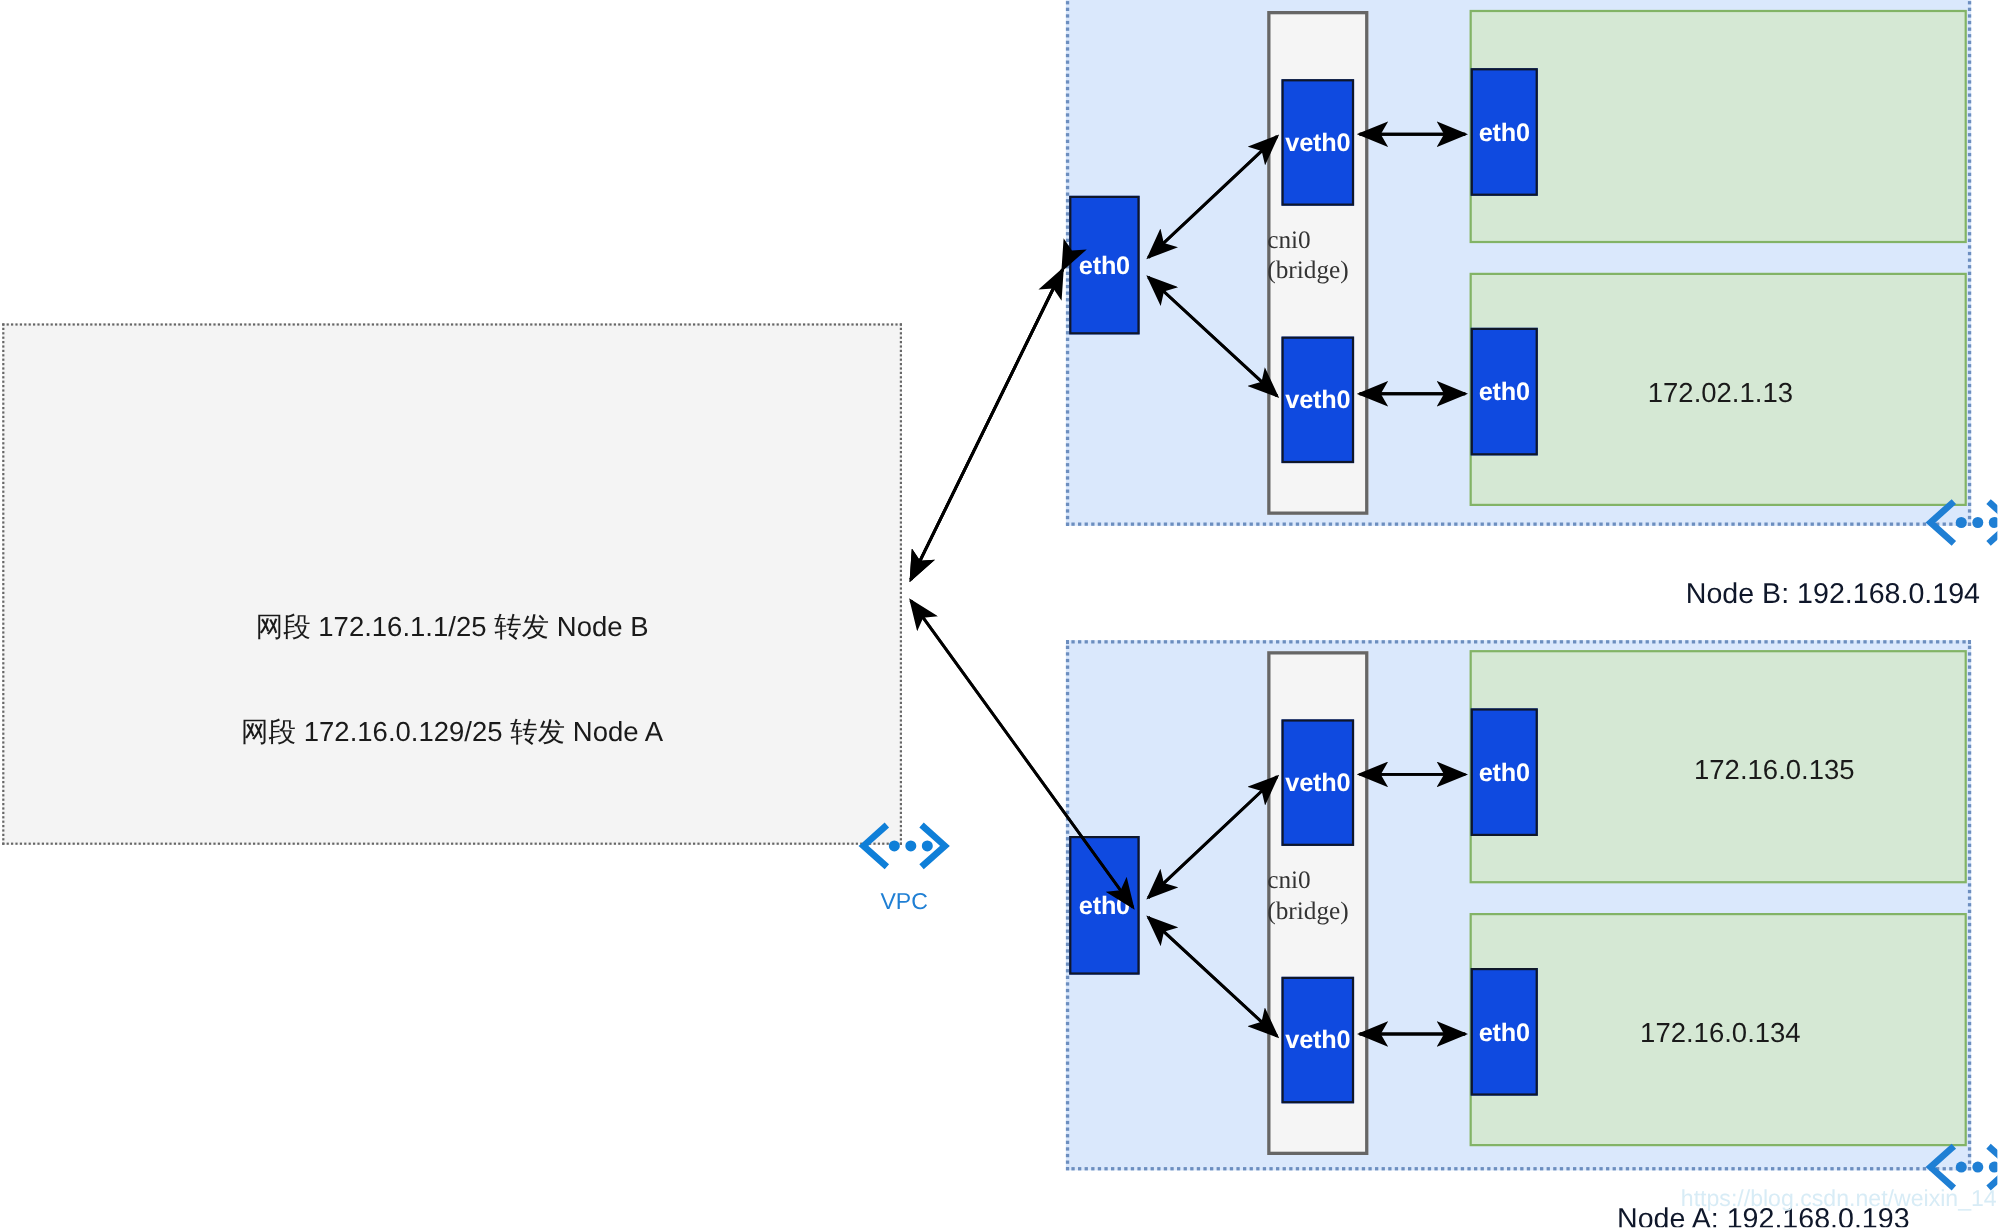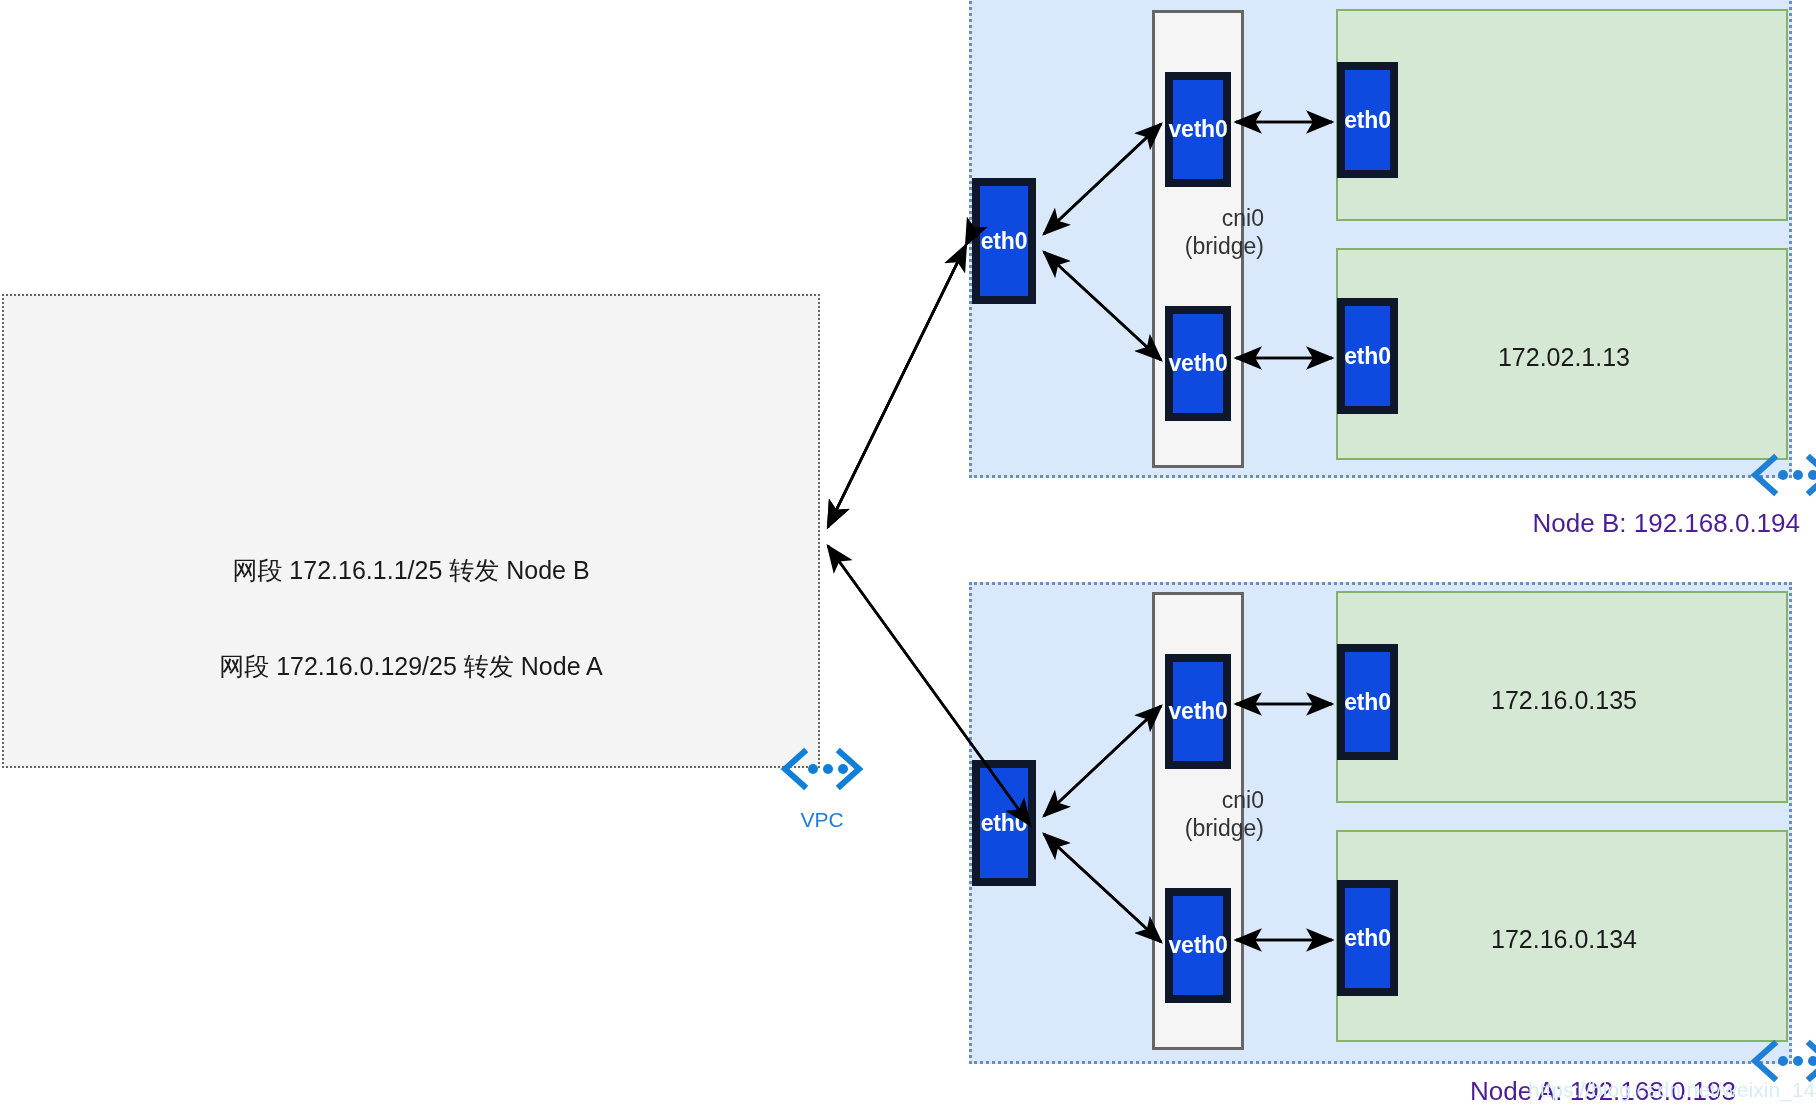--- a/index.html
+++ b/index.html
@@ -73,44 +73,46 @@
     position: absolute;
     width: 88px;
     height: 46px;
   }
   #node-b-icon { left: 1748px; top: 452px; }
   #node-a-icon { left: 1748px; top: 1038px; }
 
   .node-label {
     position: absolute;
     font-size: 26px;
-    color: #4c1d95;
+    color: #0f172a;
     white-space: nowrap;
     text-align: right;
+    margin-top: 16px;
   }
   #node-b-label { left: 1240px; top: 508px; width: 560px; }
   #node-a-label { left: 1176px; top: 1076px; width: 560px; }
 
   
   .cni-box {
     position: absolute;
     width: 92px;
     background: #f5f5f5;
     border: 3px solid #666666;
     box-sizing: border-box;
   }
   #cni-b { left: 1152px; top: 10px;  height: 458px; }
   #cni-a { left: 1152px; top: 592px; height: 458px; }
   .cni-label {
     position: absolute;
     width: 112px;
-    text-align: right;
+    text-align: left;
     font-size: 23px;
     color: #333333;
     line-height: 1.22;
+    font-family: Liberation Serif, serif;
   }
   #cni-b-label { left: 1152px; top: 204px; }
   #cni-a-label { left: 1152px; top: 786px; }
 
   
   .pod-box {
     position: absolute;
     width: 452px;
     height: 212px;
     background: #d5e8d4;
@@ -123,28 +125,28 @@
   #pod-a2 { left: 1336px; top: 830px; }
   .pod-ip {
     position: absolute;
     width: 340px;
     text-align: center;
     font-size: 25px;
     color: #1a1a1a;
   }
   #pod-b1-ip { left: 1394px; top: 104px; }
   #pod-b2-ip { left: 1394px; top: 343px; }
-  #pod-a1-ip { left: 1394px; top: 686px; }
+  #pod-a1-ip { left: 1346px; top: 686px; text-align: right; }
   #pod-a2-ip { left: 1394px; top: 925px; }
 
   
   .iface {
     position: absolute;
     background: #0f4ae0;
-    border: 8px solid #0f172a;
+    border: 2px solid #0f172a;
     box-sizing: border-box;
     color: #ffffff;
     font-size: 23px;
     font-weight: bold;
     display: flex;
     align-items: center;
     justify-content: center;
     letter-spacing: -0.2px;
   }
   

